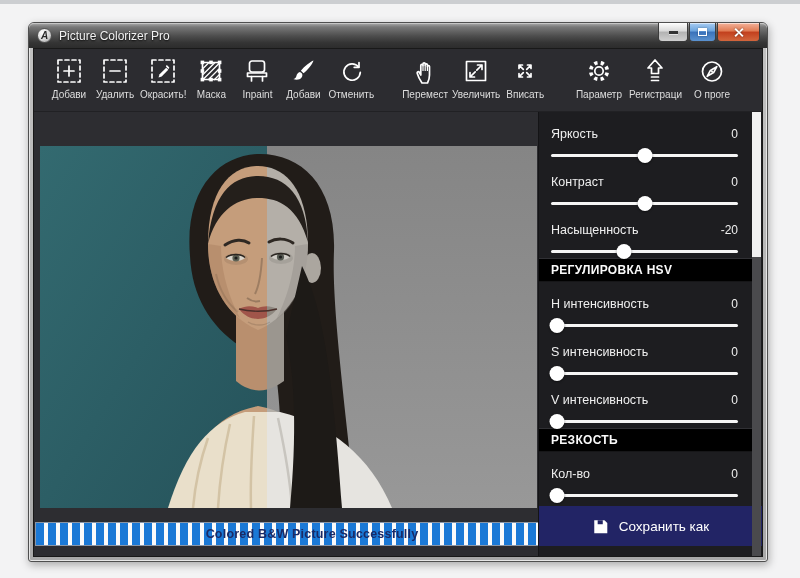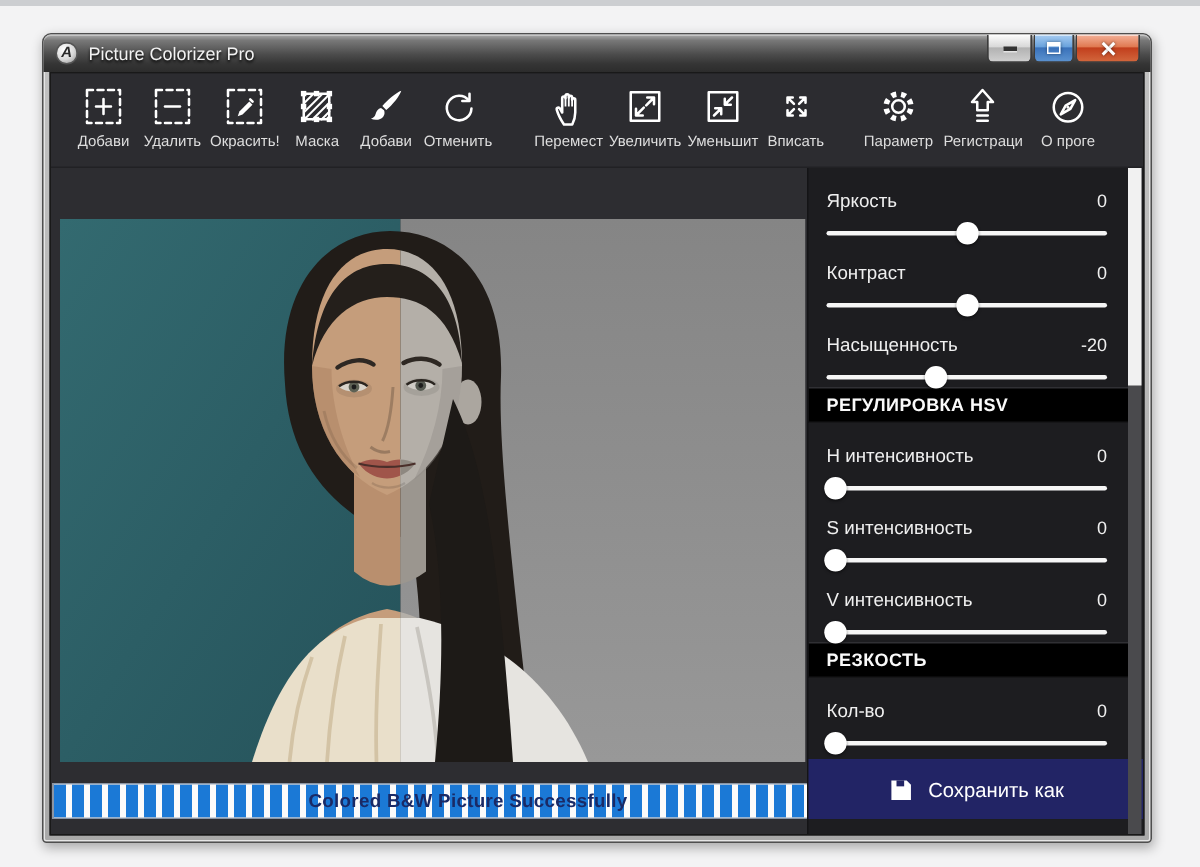--- a/index.html
+++ b/index.html
@@ -156,20 +156,30 @@
                   <rect x="13.2" y="21.8" width="3.6" height="3.6"></rect>
                   <rect x="21.8" y="21.8" width="3.6" height="3.6"></rect>
                 </g>
               </svg>
             </span>
             <span class="tool-label">Маска</span>
           </div>
           <div class="tool">
             <span class="tool-icon">
               <svg viewBox="0 0 30 30">
+                <rect x="7.5" y="5" width="15" height="11" rx="2.5" stroke="#fff" stroke-width="1.7" fill="none" stroke-linecap="round" stroke-linejoin="round"></rect>
+                <rect x="5.5" y="17" width="19" height="3.5" stroke="#fff" stroke-width="1.7" fill="none" stroke-linecap="round" stroke-linejoin="round"></rect>
+                <path d="M9.5 20.5v4.5 M20.5 20.5v4.5" stroke="#fff" stroke-width="1.7" fill="none" stroke-linecap="round" stroke-linejoin="round"></path>
+              </svg>
+            </span>
+            <span class="tool-label">Inpaint</span>
+          </div>
+          <div class="tool">
+            <span class="tool-icon">
+              <svg viewBox="0 0 30 30">
                 <path d="M25.5 4.5c-3 1-9.5 6.3-12.6 10.2l2.6 2.6c4-3.1 9.2-9.6 10-12.8z" fill="#fff"></path>
                 <path d="M12 16c-2 .5-3.1 2-3.6 4-.4 1.7-1.5 2.7-3.1 3.1 2.9 1.5 6.8.7 8.3-1.5 1-1.4.9-3 .4-4.1z" fill="#fff"></path>
               </svg>
             </span>
             <span class="tool-label">Добави</span>
           </div>
           <div class="tool">
             <span class="tool-icon">
               <svg viewBox="0 0 30 30">
                 <path d="M23 6.5v4.8h-4.8" stroke="#fff" stroke-width="1.7" fill="none" stroke-linecap="round" stroke-linejoin="round"></path>
@@ -189,30 +199,20 @@
           </div>
           <div class="tool">
             <span class="tool-icon">
               <svg viewBox="0 0 30 30">
                 <rect x="5.5" y="5.5" width="19" height="19" stroke="#fff" stroke-width="1.7" fill="none" stroke-linecap="round" stroke-linejoin="round"></rect>
                 <path d="M16.5 9h4.5v4.5 M21 9l-5.2 5.2" stroke="#fff" stroke-width="1.7" fill="none" stroke-linecap="round" stroke-linejoin="round"></path>
                 <path d="M13.5 21H9v-4.5 M9 21l5.2-5.2" stroke="#fff" stroke-width="1.7" fill="none" stroke-linecap="round" stroke-linejoin="round"></path>
               </svg>
             </span>
             <span class="tool-label">Увеличить</span>
-          </div>
-          <div class="tool">
-            <span class="tool-icon">
-              <svg viewBox="0 0 30 30">
-                <rect x="5.5" y="5.5" width="19" height="19" stroke="#fff" stroke-width="1.7" fill="none" stroke-linecap="round" stroke-linejoin="round"></rect>
-                <path d="M21 9l-4.8 4.8 M16.2 9.8v4h4" stroke="#fff" stroke-width="1.7" fill="none" stroke-linecap="round" stroke-linejoin="round"></path>
-                <path d="M9 21l4.8-4.8 M13.8 20.2v-4h-4" stroke="#fff" stroke-width="1.7" fill="none" stroke-linecap="round" stroke-linejoin="round"></path>
-              </svg>
-            </span>
-            <span class="tool-label">Уменьшит</span>
           </div>
           <div class="tool">
             <span class="tool-icon">
               <svg viewBox="0 0 30 30">
                 <path d="M9 12.5V9h3.5 M9.3 9.3l4 4" stroke="#fff" stroke-width="1.7" fill="none" stroke-linecap="round" stroke-linejoin="round"></path>
                 <path d="M17.5 9H21v3.5 M20.7 9.3l-4 4" stroke="#fff" stroke-width="1.7" fill="none" stroke-linecap="round" stroke-linejoin="round"></path>
                 <path d="M9 17.5V21h3.5 M9.3 20.7l4-4" stroke="#fff" stroke-width="1.7" fill="none" stroke-linecap="round" stroke-linejoin="round"></path>
                 <path d="M21 17.5V21h-3.5 M20.7 20.7l-4-4" stroke="#fff" stroke-width="1.7" fill="none" stroke-linecap="round" stroke-linejoin="round"></path>
               </svg>
             </span>

